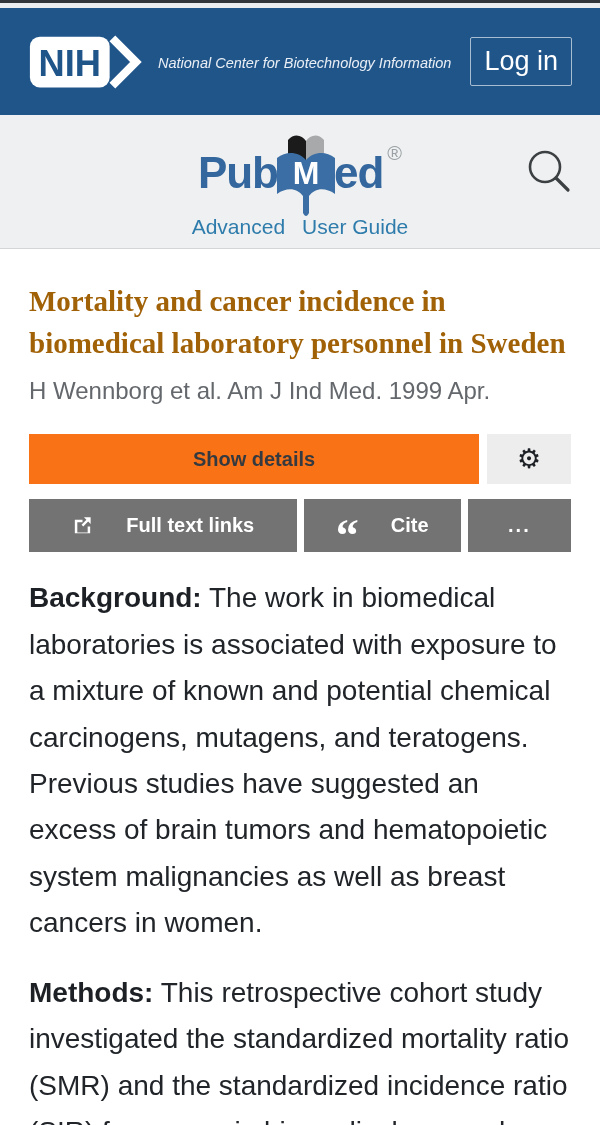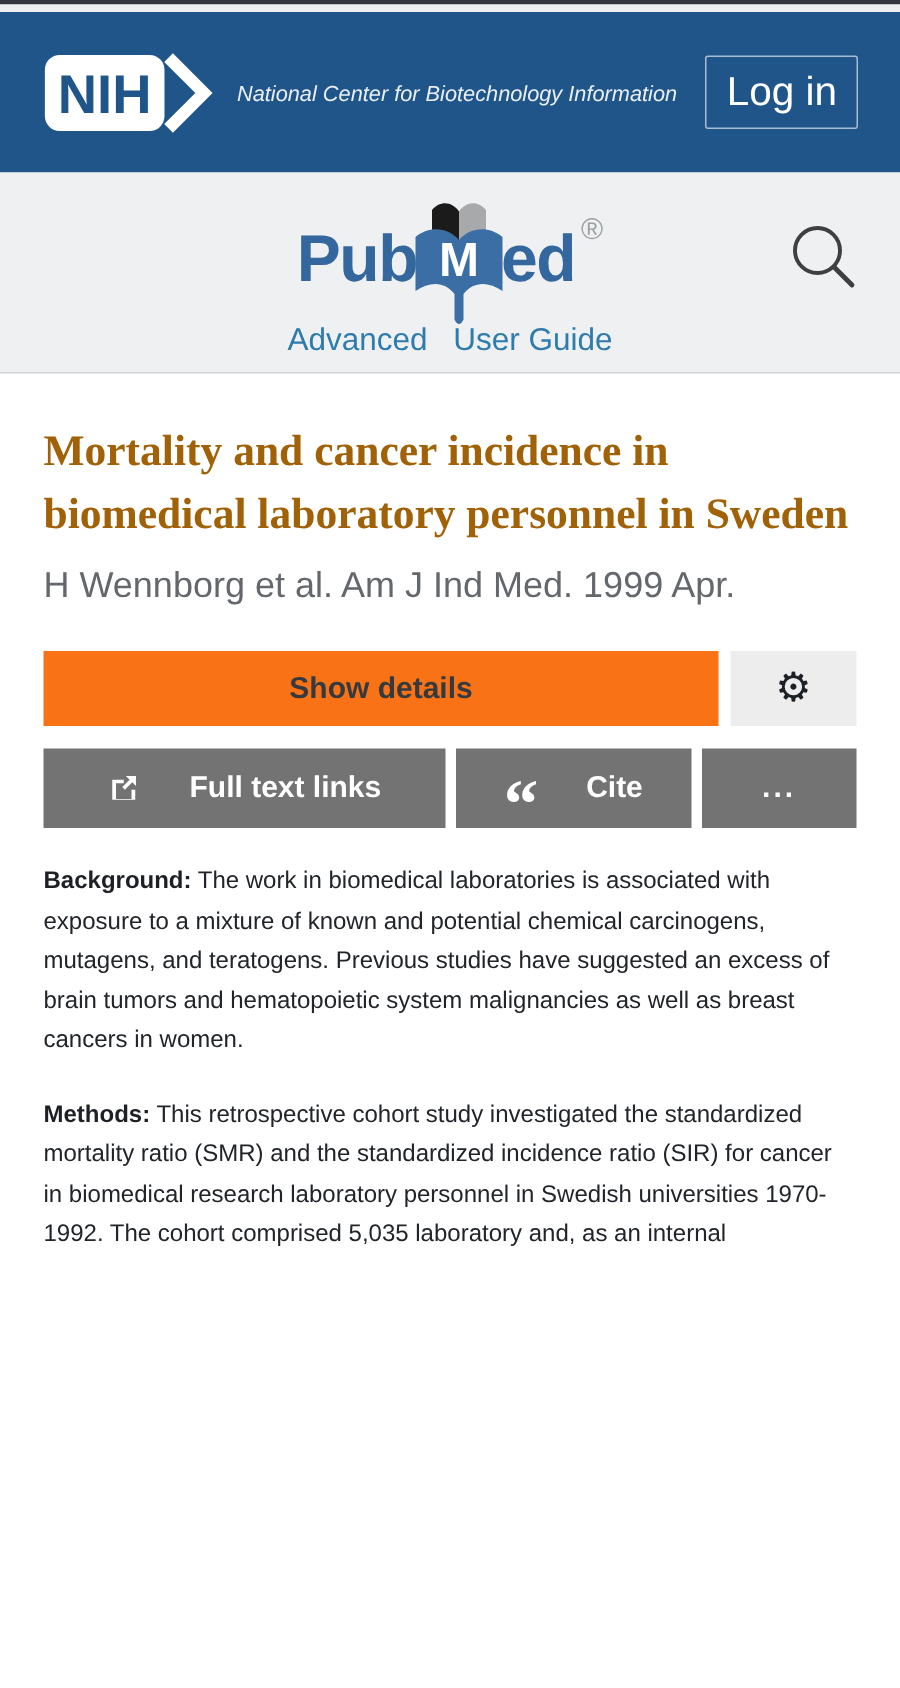--- a/index.html
+++ b/index.html
@@ -181,21 +181,21 @@
   }
 
   .abstract-heading {
     font-family: "Liberation Serif", serif;
     font-weight: bold;
     font-size: 30px;
     color: #1d2125;
     margin-top: 46px;
   }
   .abstract-para {
-    font-size: 16px;
+    font-size: 28px;
     line-height: 1.66;
     color: #212529;
     margin-top: 23px;
   }
   .abstract-label { font-weight: bold; color: #1d2125; }
 </style>
 </head>
 <body>
 
 <div class="status-strip"></div>

